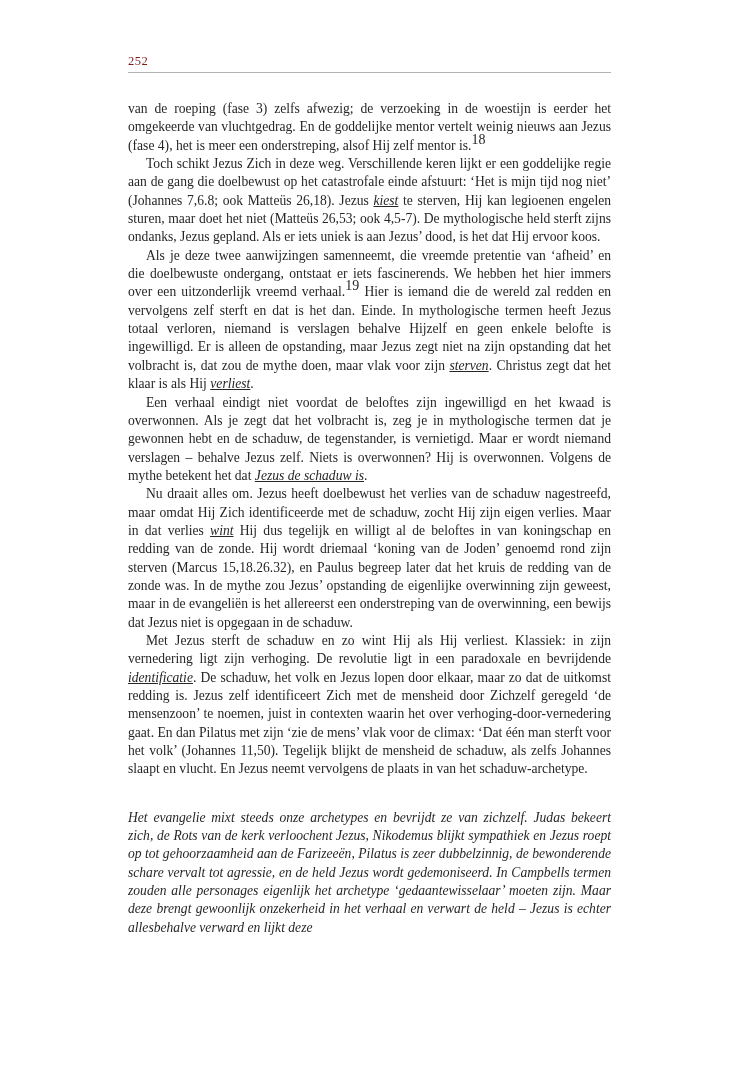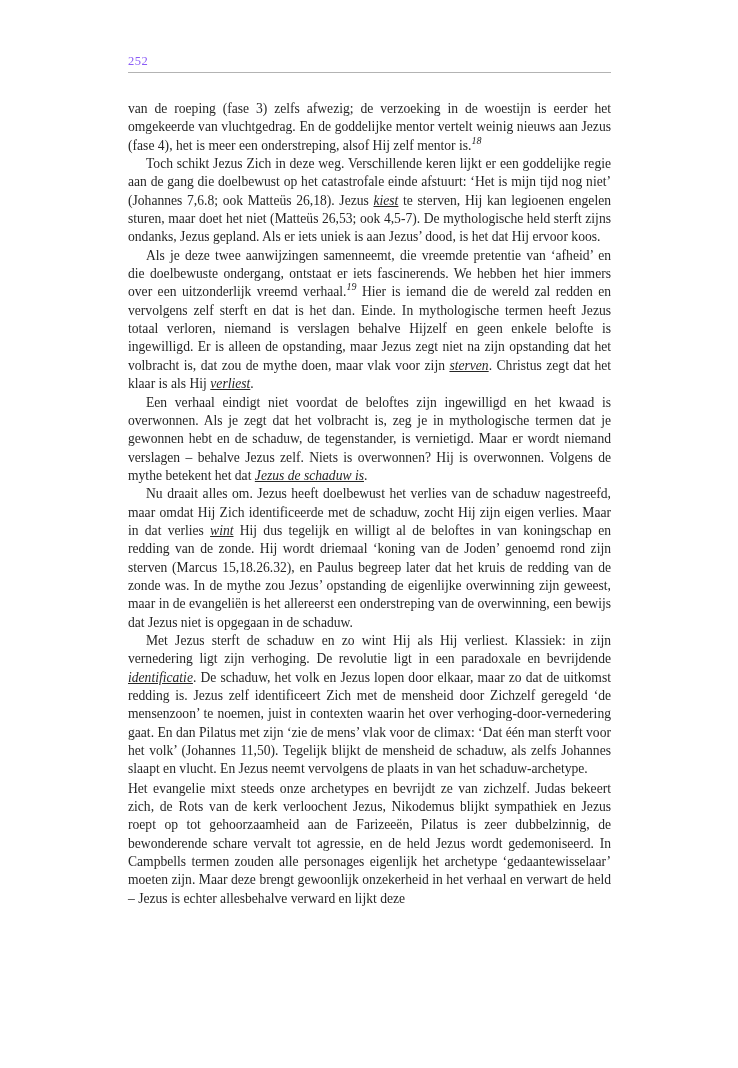--- a/index.html
+++ b/index.html
@@ -23,21 +23,21 @@
   }
   .page-header {
     position: absolute;
     left: 128px;
     top: 54px;
     width: 483px;
   }
   .page-number {
     font-size: 12.5px;
     line-height: 14px;
-    color: #8b5cf6;
+    color: #7f1d1d;
     letter-spacing: 0.5px;
   }
   .header-rule {
     margin-top: 4px;
     border: none;
     border-top: 1px solid #b3b3b3;
     height: 0;
     width: 100%;
   }
   .body-text {
@@ -52,31 +52,31 @@
     -webkit-hyphens: auto;
   }
   .body-text p {
     margin: 0;
     padding: 0;
   }
   .body-text p.indent {
     text-indent: 18px;
   }
   .body-text p.space-before {
-    margin-top: 1px;
+    margin-top: 30px;
+    font-style: italic;
   }
   .body-text em {
     font-style: italic;
     text-decoration: underline;
   }
   .body-text sup {
-    font-size: 10px;
+    font-size: 14px;
     line-height: 0;
     vertical-align: super;
-    font-style: italic;
   }
 </style>
 </head>
 <body>
 
 <div class="page">
   <div class="page-header">
     <div class="page-number">252</div>
     <hr class="header-rule">
   </div>

